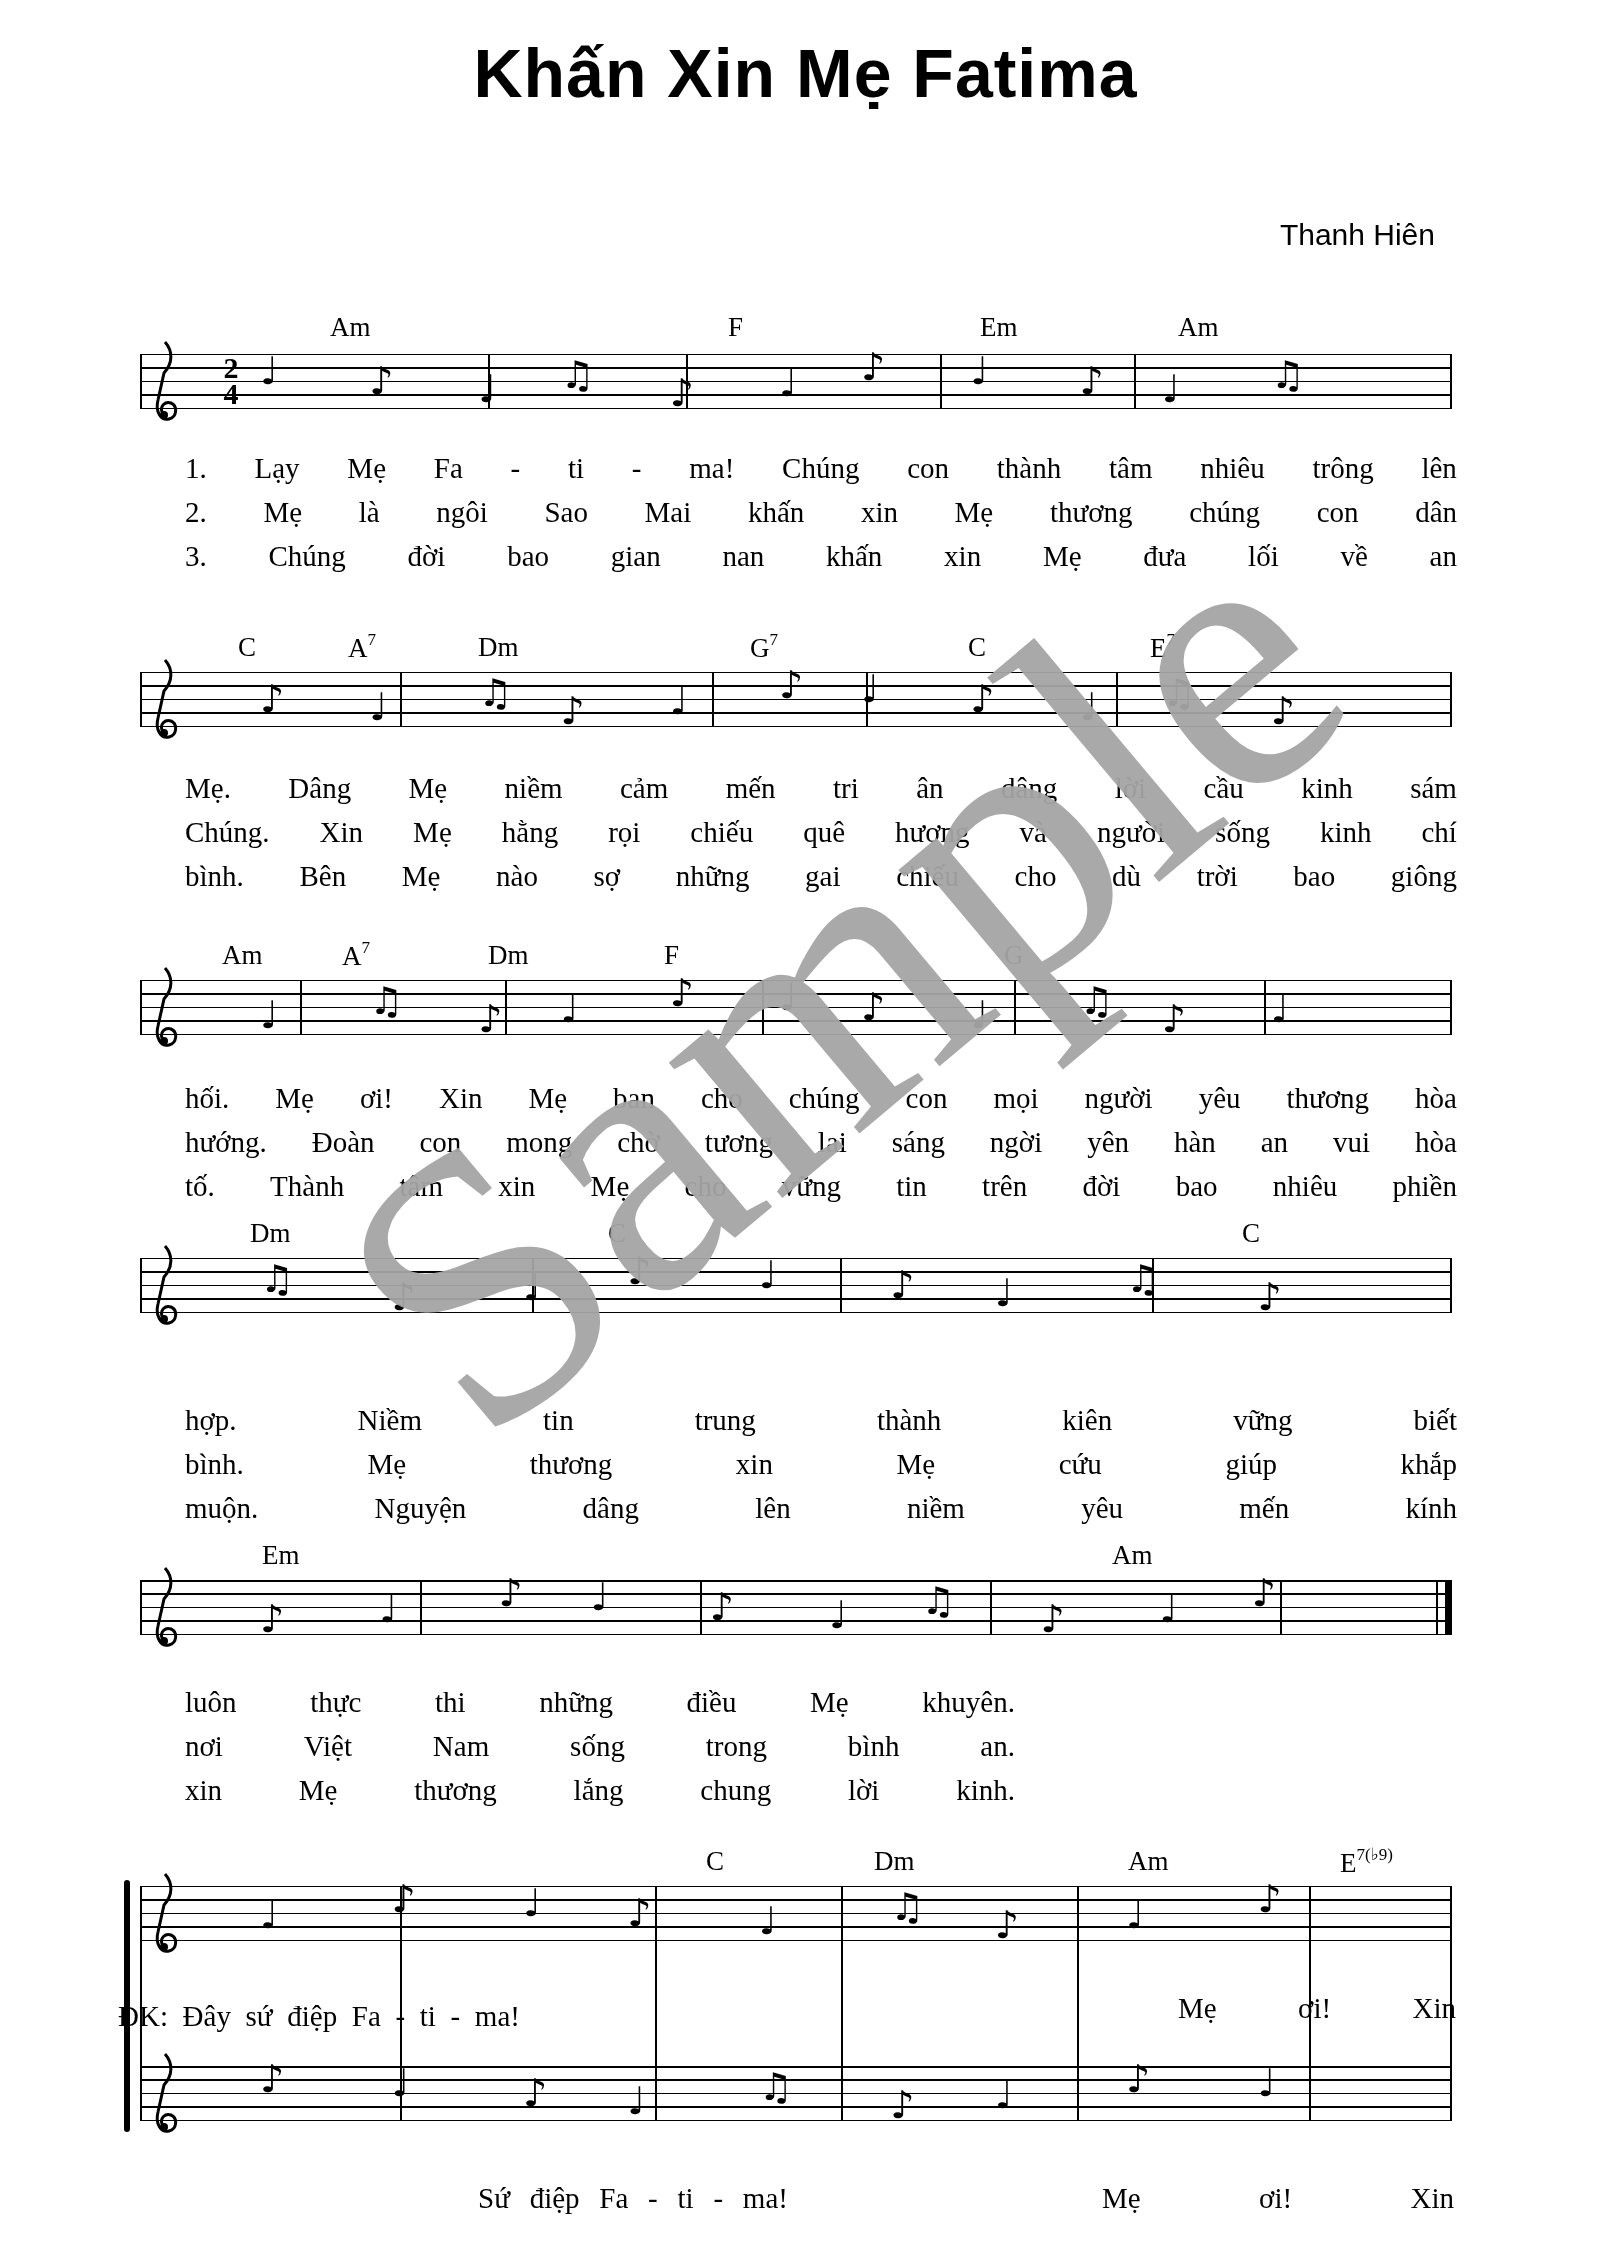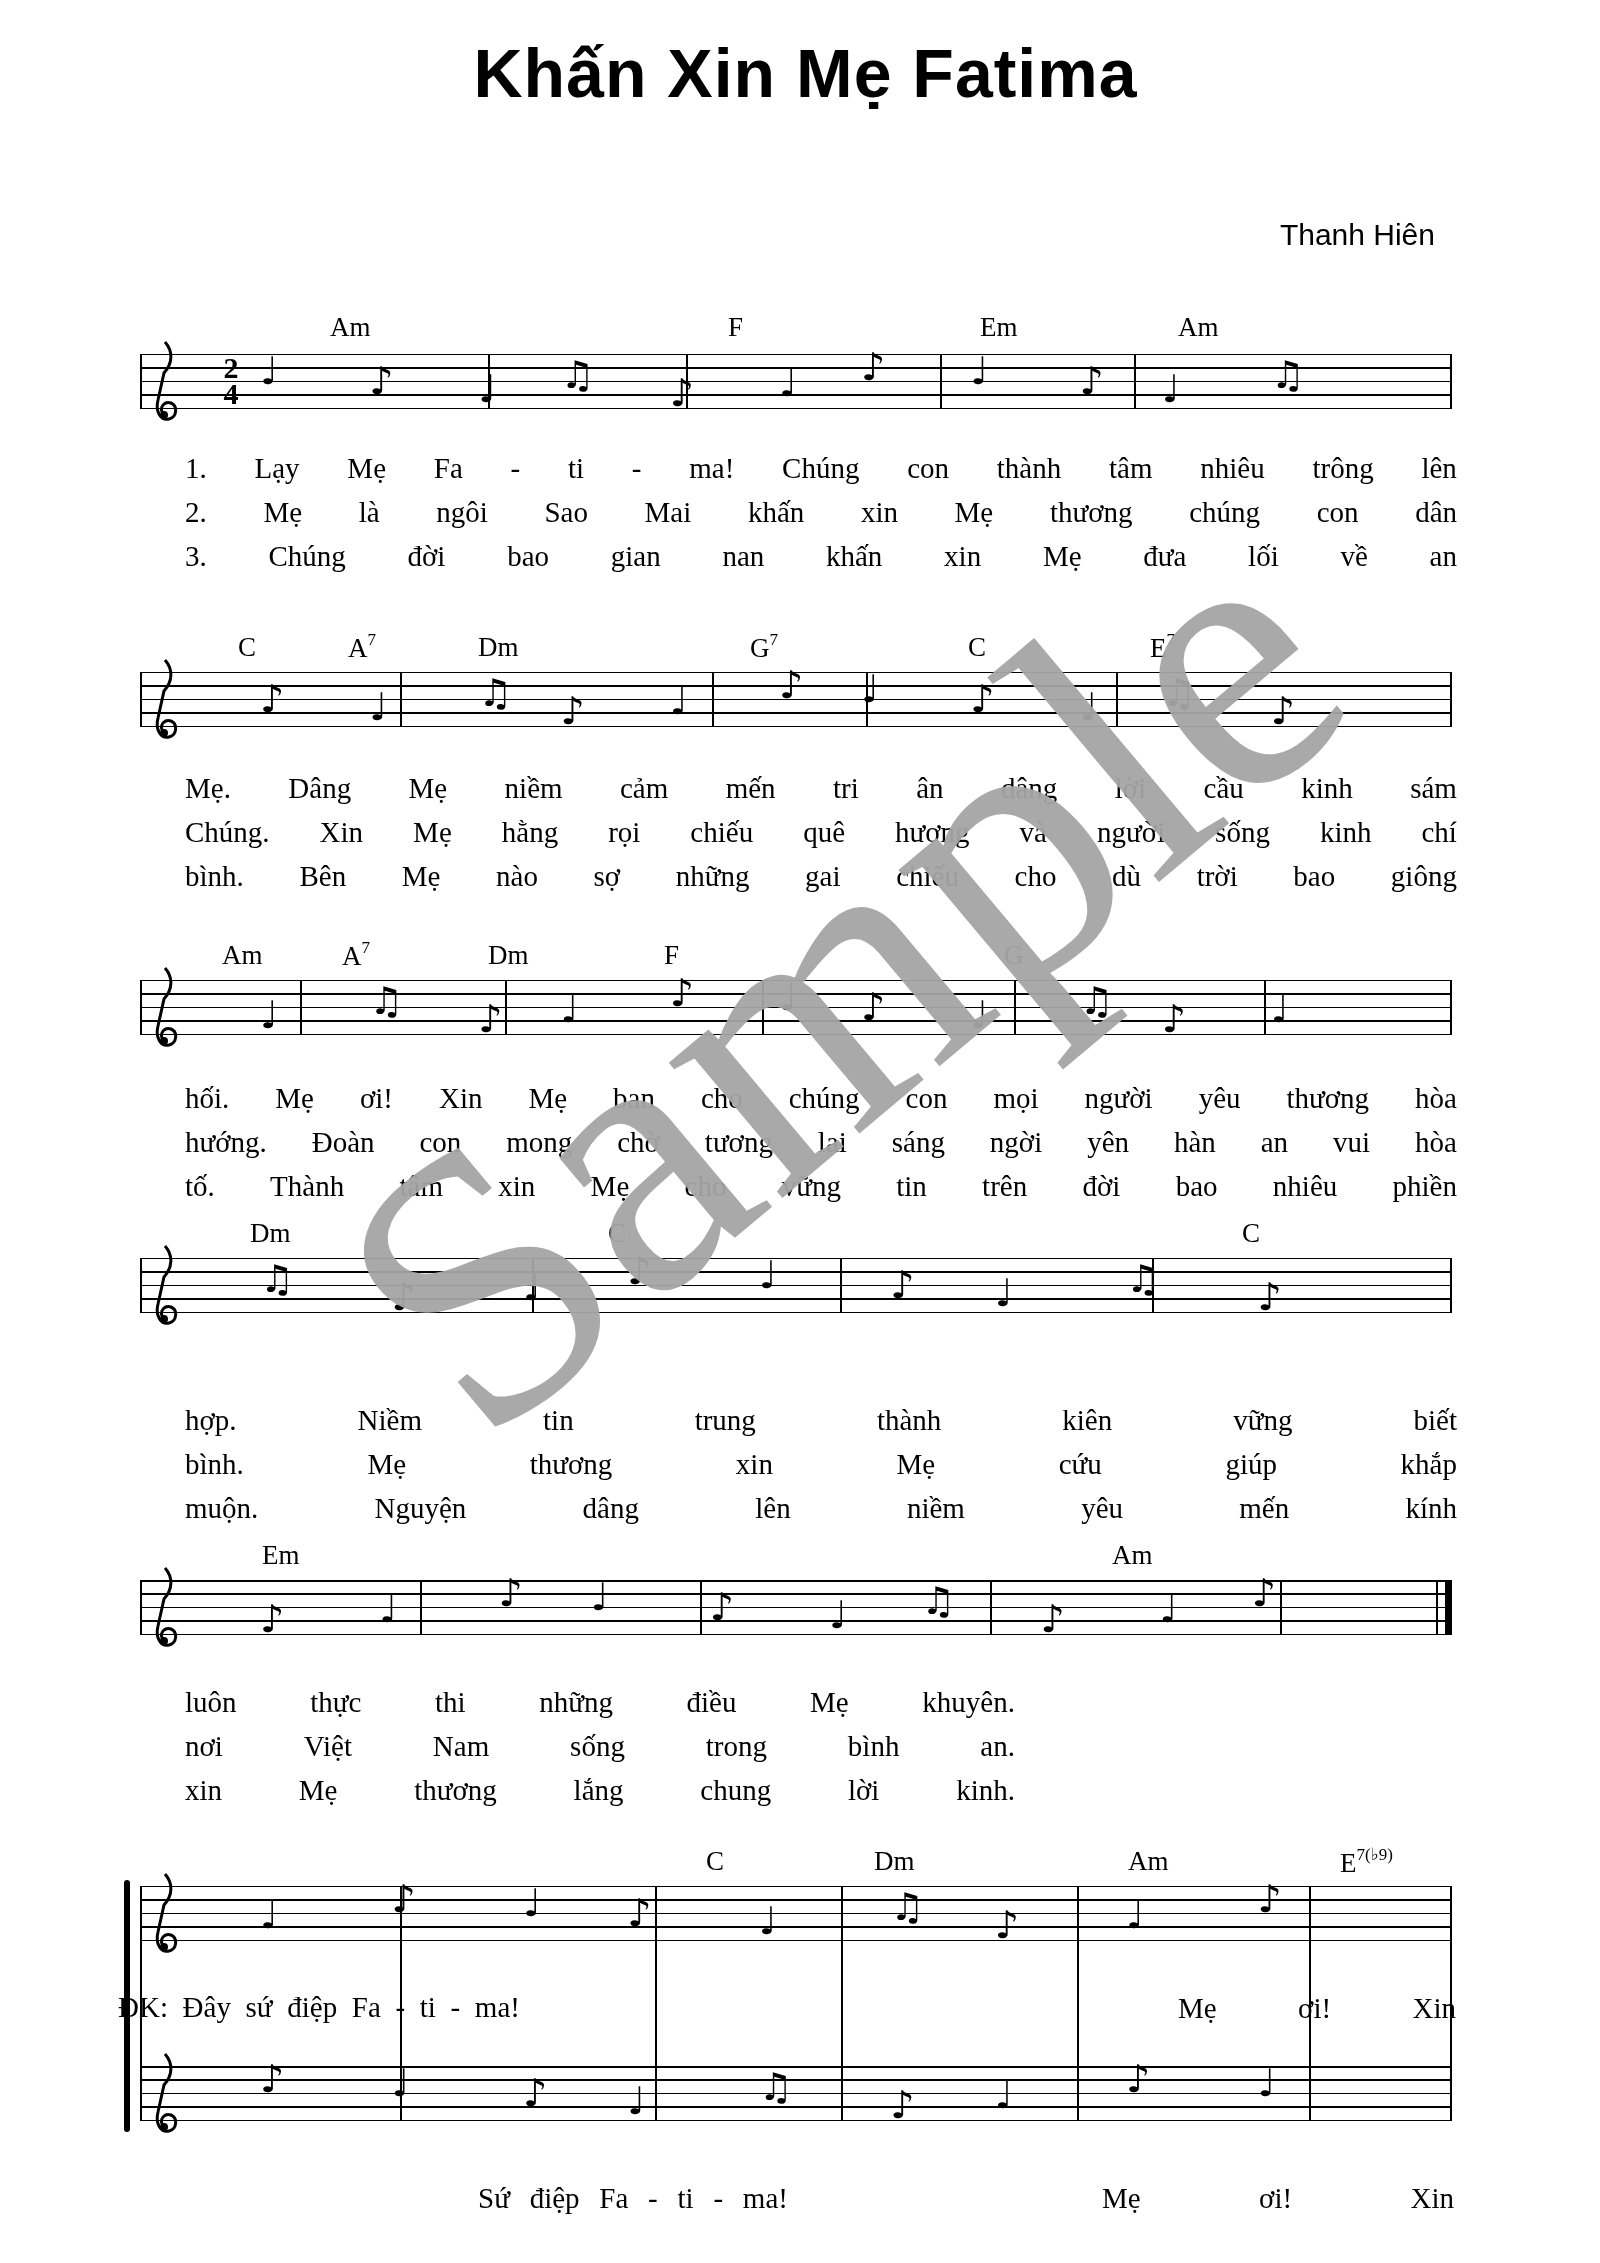--- a/index.html
+++ b/index.html
@@ -432,21 +432,21 @@
         <span class="note" style="left: 120px; top: 10px;">♩</span>
         <span class="note" style="left: 251.444px; top: -6px;">♪</span>
         <span class="note" style="left: 382.889px; top: -2px;">♩</span>
         <span class="note" style="left: 487.333px; top: 8px;">♪</span>
         <span class="note" style="left: 618.778px; top: 16px;">♩</span>
         <span class="note" style="left: 750.222px; top: 2px;">♫</span>
         <span class="note" style="left: 854.667px; top: 20px;">♪</span>
         <span class="note" style="left: 986.111px; top: 10px;">♩</span>
         <span class="note" style="left: 1117.56px; top: -6px;">♪</span>
       </div>
-    <div class="lyric-part spread" style="left:118px;top:145px;width:402px;">
+    <div class="lyric-part spread" style="left:118px;top:154px;width:402px;">
         <span class="tok">ĐK:</span>
         <span class="tok">Đây</span>
         <span class="tok">sứ</span>
         <span class="tok">điệp</span>
         <span class="tok">Fa</span>
         <span class="tok">-</span>
         <span class="tok">ti</span>
         <span class="tok">-</span>
         <span class="tok">ma!</span>
       </div>

